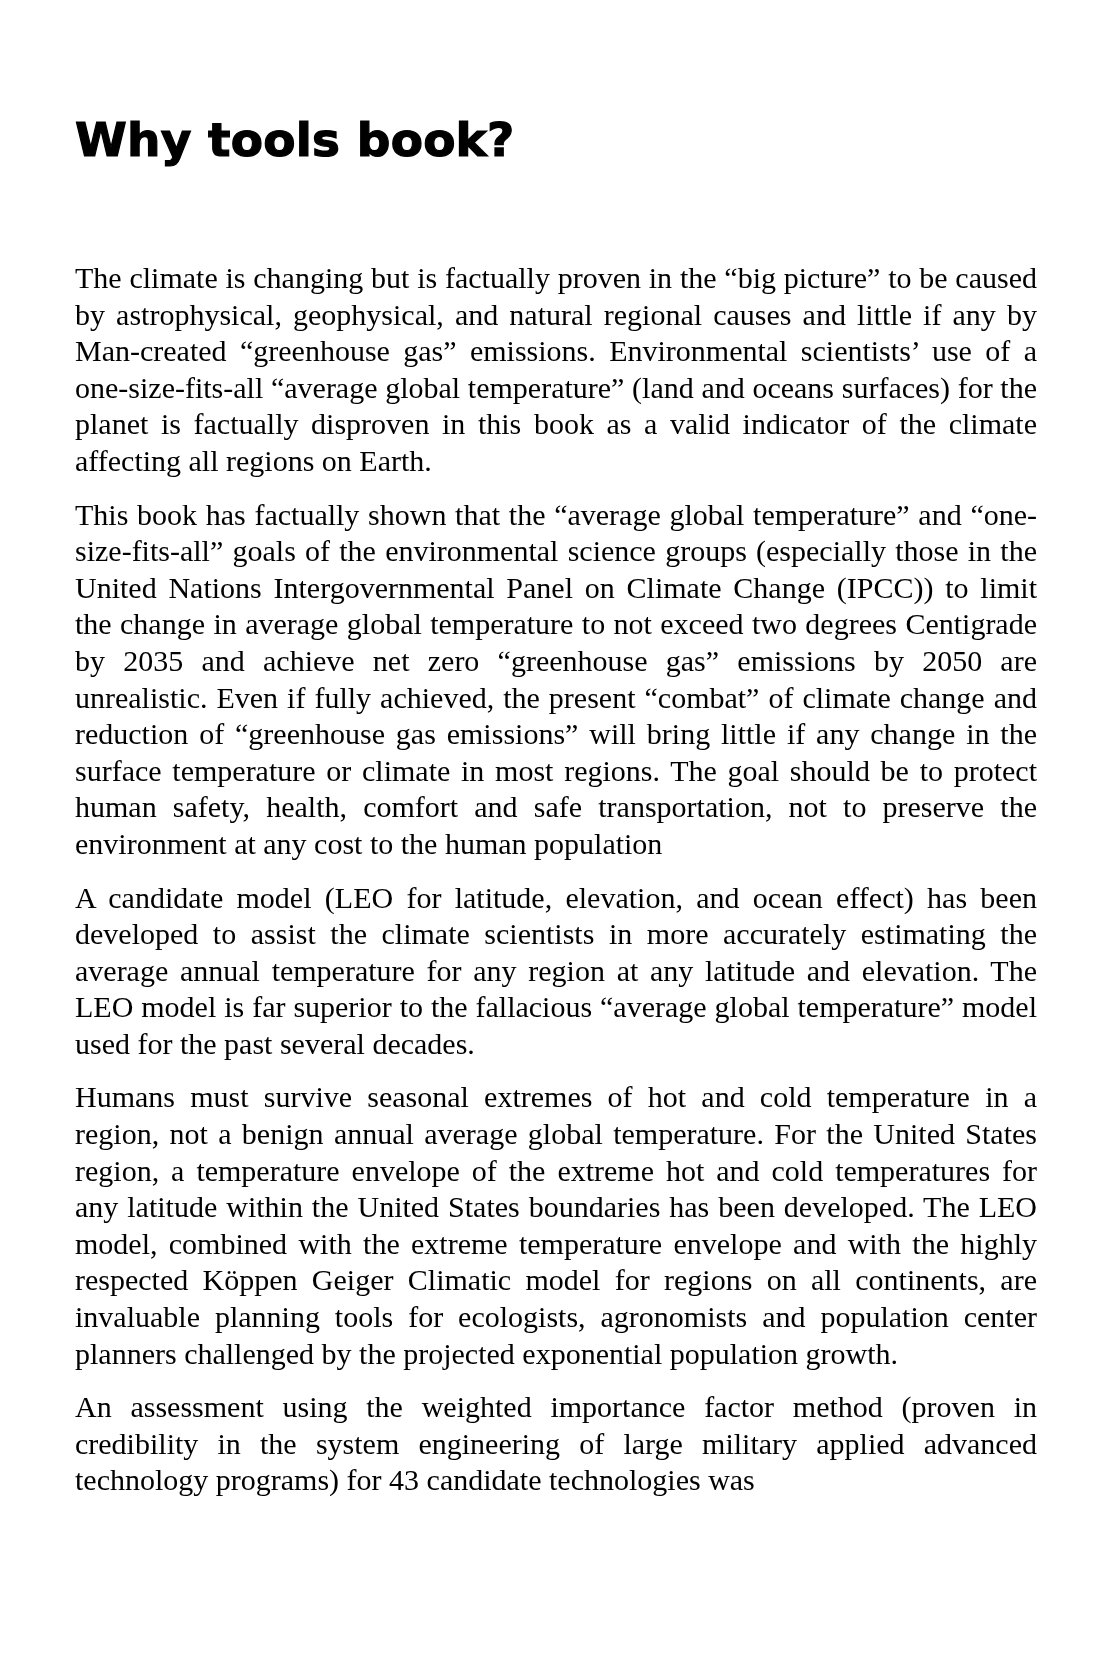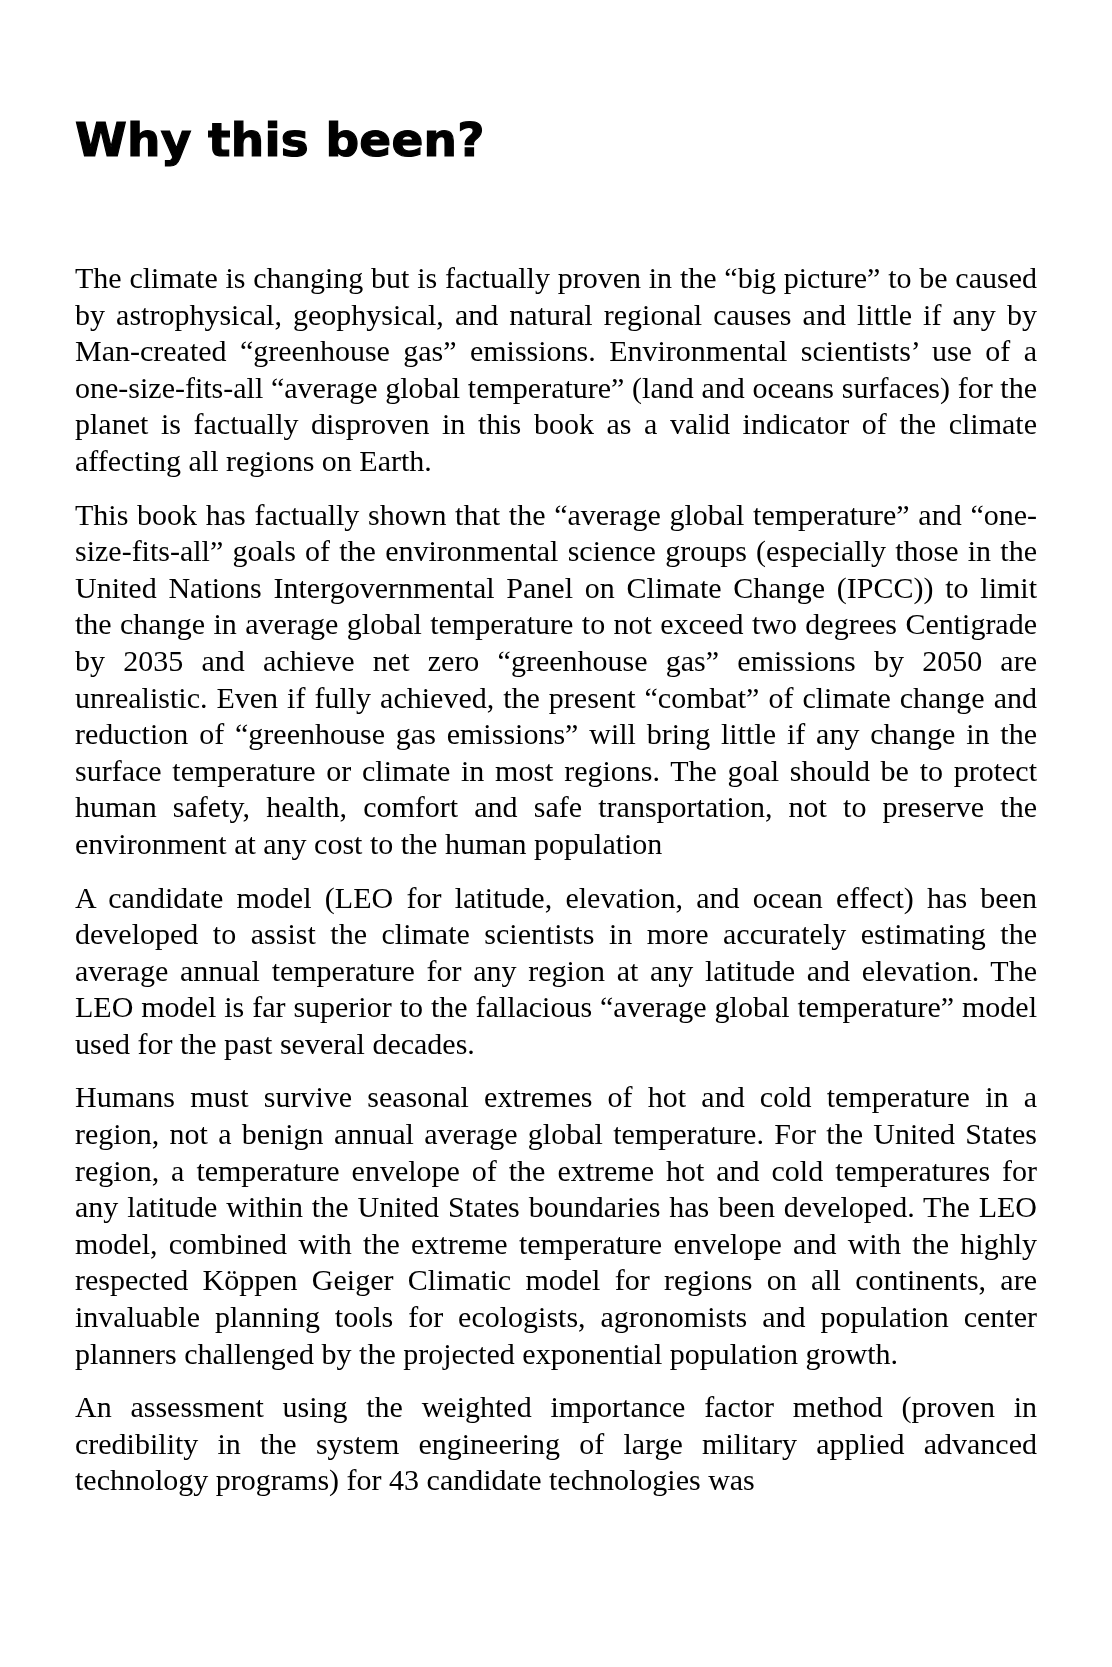--- a/index.html
+++ b/index.html
@@ -46,21 +46,21 @@
       line-height: 36.6px;
       text-align: justify;
       text-align-last: left;
       hyphens: none;
     }
   </style>
 </head>
 <body>
 
 <div class="page">
-  <h1 class="title">Why this been?</h1>
+  <h1 class="title">Why tools book?</h1>
   <div class="body-text">
     <p class="para">The climate is changing but is factually proven in the “big picture” to be caused by astrophysical, geophysical, and natural regional causes and little if any by Man-created “greenhouse gas” emissions. Environmental scientists’ use of a one-size-fits-all “average global temperature” (land and oceans surfaces) for the planet is factually disproven in this book as a valid indicator of the climate affecting all regions on Earth.</p>
     <p class="para">This book has factually shown that the “average global temperature” and “one-size-fits-all” goals of the environmental science groups (especially those in the United Nations Intergovernmental Panel on Climate Change (IPCC)) to limit the change in average global temperature to not exceed two degrees Centigrade by 2035 and achieve net zero “greenhouse gas” emissions by 2050 are unrealistic. Even if fully achieved, the present “combat” of climate change and reduction of “greenhouse gas emissions” will bring little if any change in the surface temperature or climate in most regions. The goal should be to protect human safety, health, comfort and safe transportation, not to preserve the environment at any cost to the human population</p>
     <p class="para">A candidate model (LEO for latitude, elevation, and ocean effect) has been developed to assist the climate scientists in more accurately estimating the average annual temperature for any region at any latitude and elevation. The LEO model is far superior to the fallacious “average global temperature” model used for the past several decades.</p>
     <p class="para">Humans must survive seasonal extremes of hot and cold temperature in a region, not a benign annual average global temperature. For the United States region, a temperature envelope of the extreme hot and cold temperatures for any latitude within the United States boundaries has been developed. The LEO model, combined with the extreme temperature envelope and with the highly respected Köppen Geiger Climatic model for regions on all continents, are invaluable planning tools for ecologists, agronomists and population center planners challenged by the projected exponential population growth.</p>
     <p class="para">An assessment using the weighted importance factor method (proven in credibility in the system engineering of large military applied advanced technology programs) for 43 candidate technologies was</p>
   </div>
 </div>
 
 </body></html>

